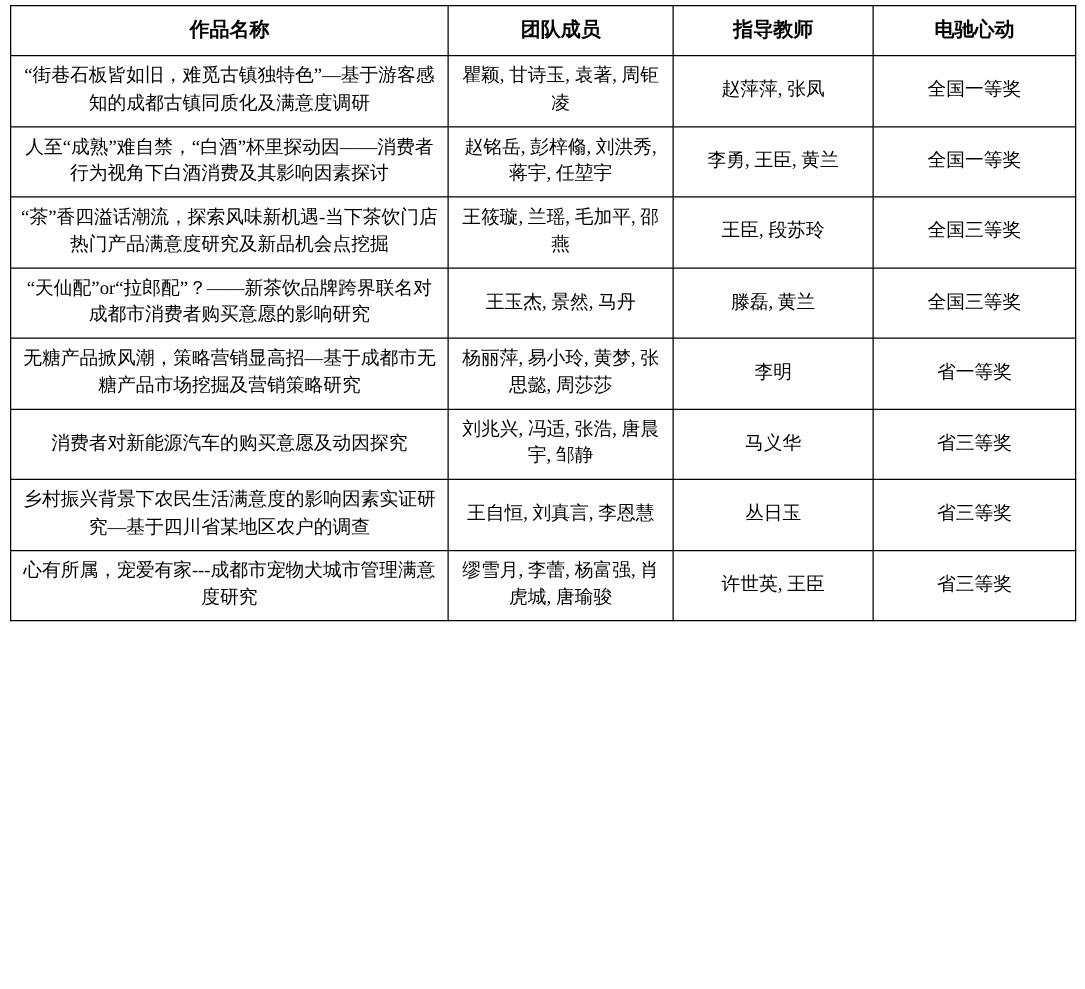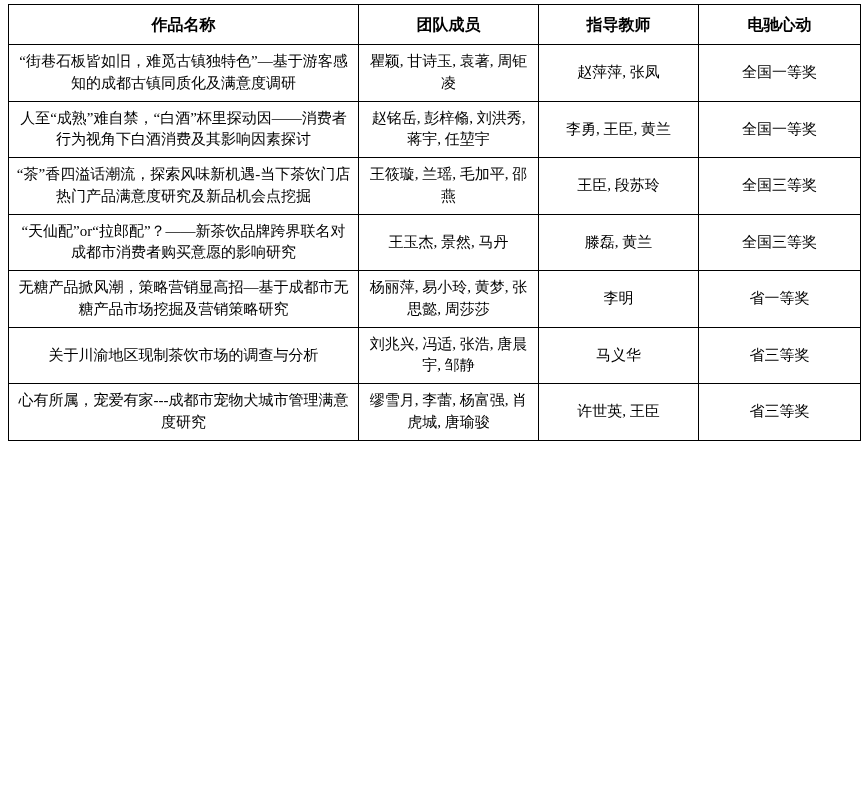--- a/index.html
+++ b/index.html
@@ -98,23 +98,29 @@
         <td>滕磊, 黄兰</td>
         <td>全国三等奖</td>
       </tr>
       <tr>
         <td class="cell-title">无糖产品掀风潮，策略营销显高招—基于成都市无糖产品市场挖掘及营销策略研究</td>
         <td class="cell-members">杨丽萍, 易小玲, 黄梦, 张思懿, 周莎莎</td>
         <td>李明</td>
         <td>省一等奖</td>
       </tr>
       <tr>
-        <td class="cell-title">关于川渝地区现制茶饮市场的调查与分析</td>
+        <td class="cell-title">消费者对新能源汽车的购买意愿及动因探究</td>
         <td class="cell-members">刘兆兴, 冯适, 张浩, 唐晨宇, 邹静</td>
         <td>马义华</td>
+        <td>省三等奖</td>
+      </tr>
+      <tr>
+        <td class="cell-title">乡村振兴背景下农民生活满意度的影响因素实证研究—基于四川省某地区农户的调查</td>
+        <td class="cell-members">王自恒, 刘真言, 李恩慧</td>
+        <td>丛日玉</td>
         <td>省三等奖</td>
       </tr>
       <tr>
         <td class="cell-title">心有所属，宠爱有家---成都市宠物犬城市管理满意度研究</td>
         <td class="cell-members">缪雪月, 李蕾, 杨富强, 肖虎城, 唐瑜骏</td>
         <td>许世英, 王臣</td>
         <td>省三等奖</td>
       </tr>
     </tbody>
   </table>

